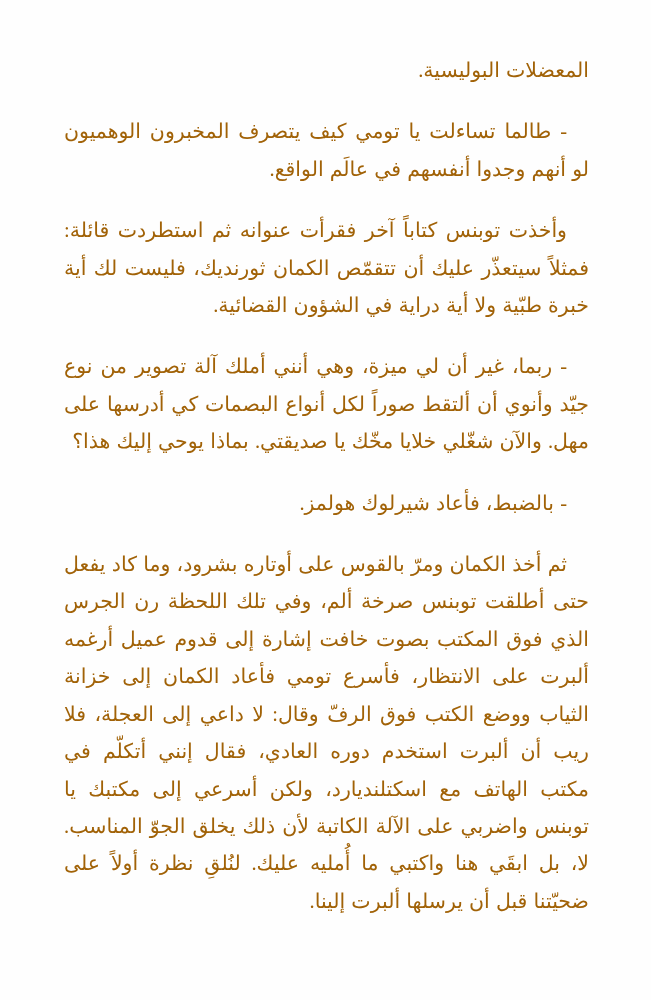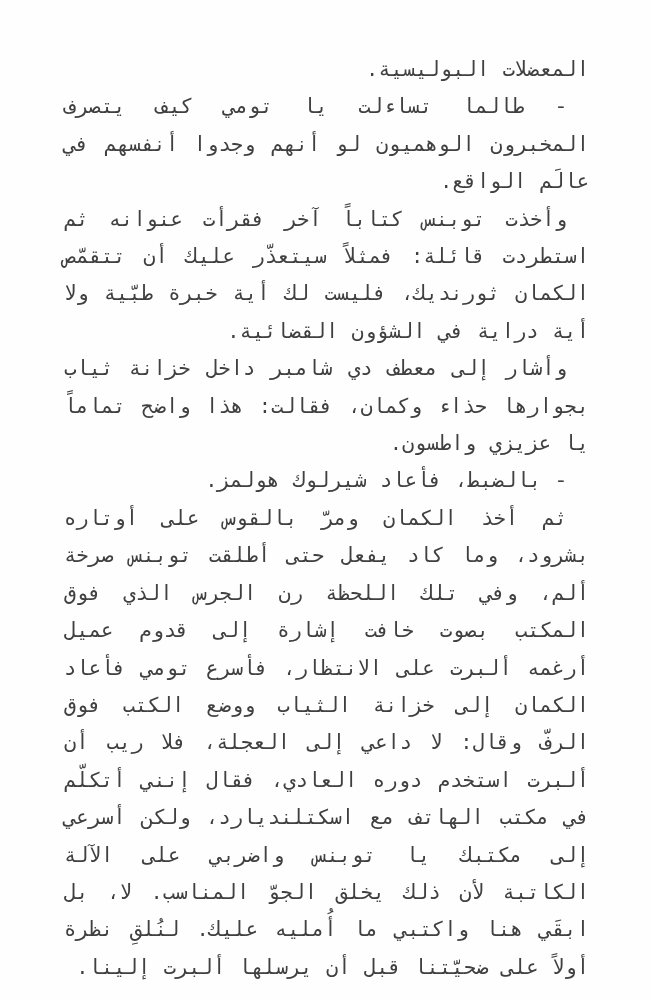--- a/index.html
+++ b/index.html
@@ -7,52 +7,52 @@
     padding: 0;
     background: #ffffff;
   }
   .book-page {
     position: relative;
     width: 651px;
     height: 1000px;
     box-sizing: border-box;
     margin: 0 auto;
     background: #fefefe;
-    color: #404040;
+    color: #a16207;
     direction: rtl;
     padding: 52px 62px 30px 64px;
     overflow: hidden;
-    font-family: Liberation Mono, monospace;
+    font-family: Liberation Serif, serif;
   }
   .book-page .text-block {
     width: 100%;
   }
   .book-page p.para {
     margin: 0;
     padding: 0;
     font-size: 20.5px;
     line-height: 37.4px;
     text-align: justify;
     text-justify: inter-word;
     text-indent: 22px;
     letter-spacing: 0;
     word-spacing: 1px;
   }
   .book-page p.para + p.para {
-    margin-top: 0;
+    margin-top: 24px;
   }
   .book-page p.para.continuation {
     text-indent: 0;
   }
 </style>
 </head>
 <body>
 
 <div class="book-page">
   <div class="text-block">
     <p class="para continuation">المعضلات البوليسية.</p>
     <p class="para">- طالما تساءلت يا تومي كيف يتصرف المخبرون الوهميون لو أنهم وجدوا أنفسهم في عالَم الواقع.</p>
     <p class="para">وأخذت توبنس كتاباً آخر فقرأت عنوانه ثم استطردت قائلة: فمثلاً سيتعذّر عليك أن تتقمّص الكمان ثورنديك، فليست لك أية خبرة طبّية ولا أية دراية في الشؤون القضائية.</p>
-    <p class="para">وأشار إلى معطف دي شامبر داخل خزانة ثياب بجوارها حذاء وكمان، فقالت: هذا واضح تماماً يا عزيزي واطسون.</p>
+    <p class="para">- ربما، غير أن لي ميزة، وهي أنني أملك آلة تصوير من نوع جيّد وأنوي أن ألتقط صوراً لكل أنواع البصمات كي أدرسها على مهل. والآن شغّلي خلايا مخّك يا صديقتي. بماذا يوحي إليك هذا؟</p>
     <p class="para">- بالضبط، فأعاد شيرلوك هولمز.</p>
     <p class="para">ثم أخذ الكمان ومرّ بالقوس على أوتاره بشرود، وما كاد يفعل حتى أطلقت توبنس صرخة ألم، وفي تلك اللحظة رن الجرس الذي فوق المكتب بصوت خافت إشارة إلى قدوم عميل أرغمه ألبرت على الانتظار، فأسرع تومي فأعاد الكمان إلى خزانة الثياب ووضع الكتب فوق الرفّ وقال: لا داعي إلى العجلة، فلا ريب أن ألبرت استخدم دوره العادي، فقال إنني أتكلّم في مكتب الهاتف مع اسكتلنديارد، ولكن أسرعي إلى مكتبك يا توبنس واضربي على الآلة الكاتبة لأن ذلك يخلق الجوّ المناسب. لا، بل ابقَي هنا واكتبي ما أُمليه عليك. لنُلقِ نظرة أولاً على ضحيّتنا قبل أن يرسلها ألبرت إلينا.</p>
   </div>
 </div>
 
 </body></html>

